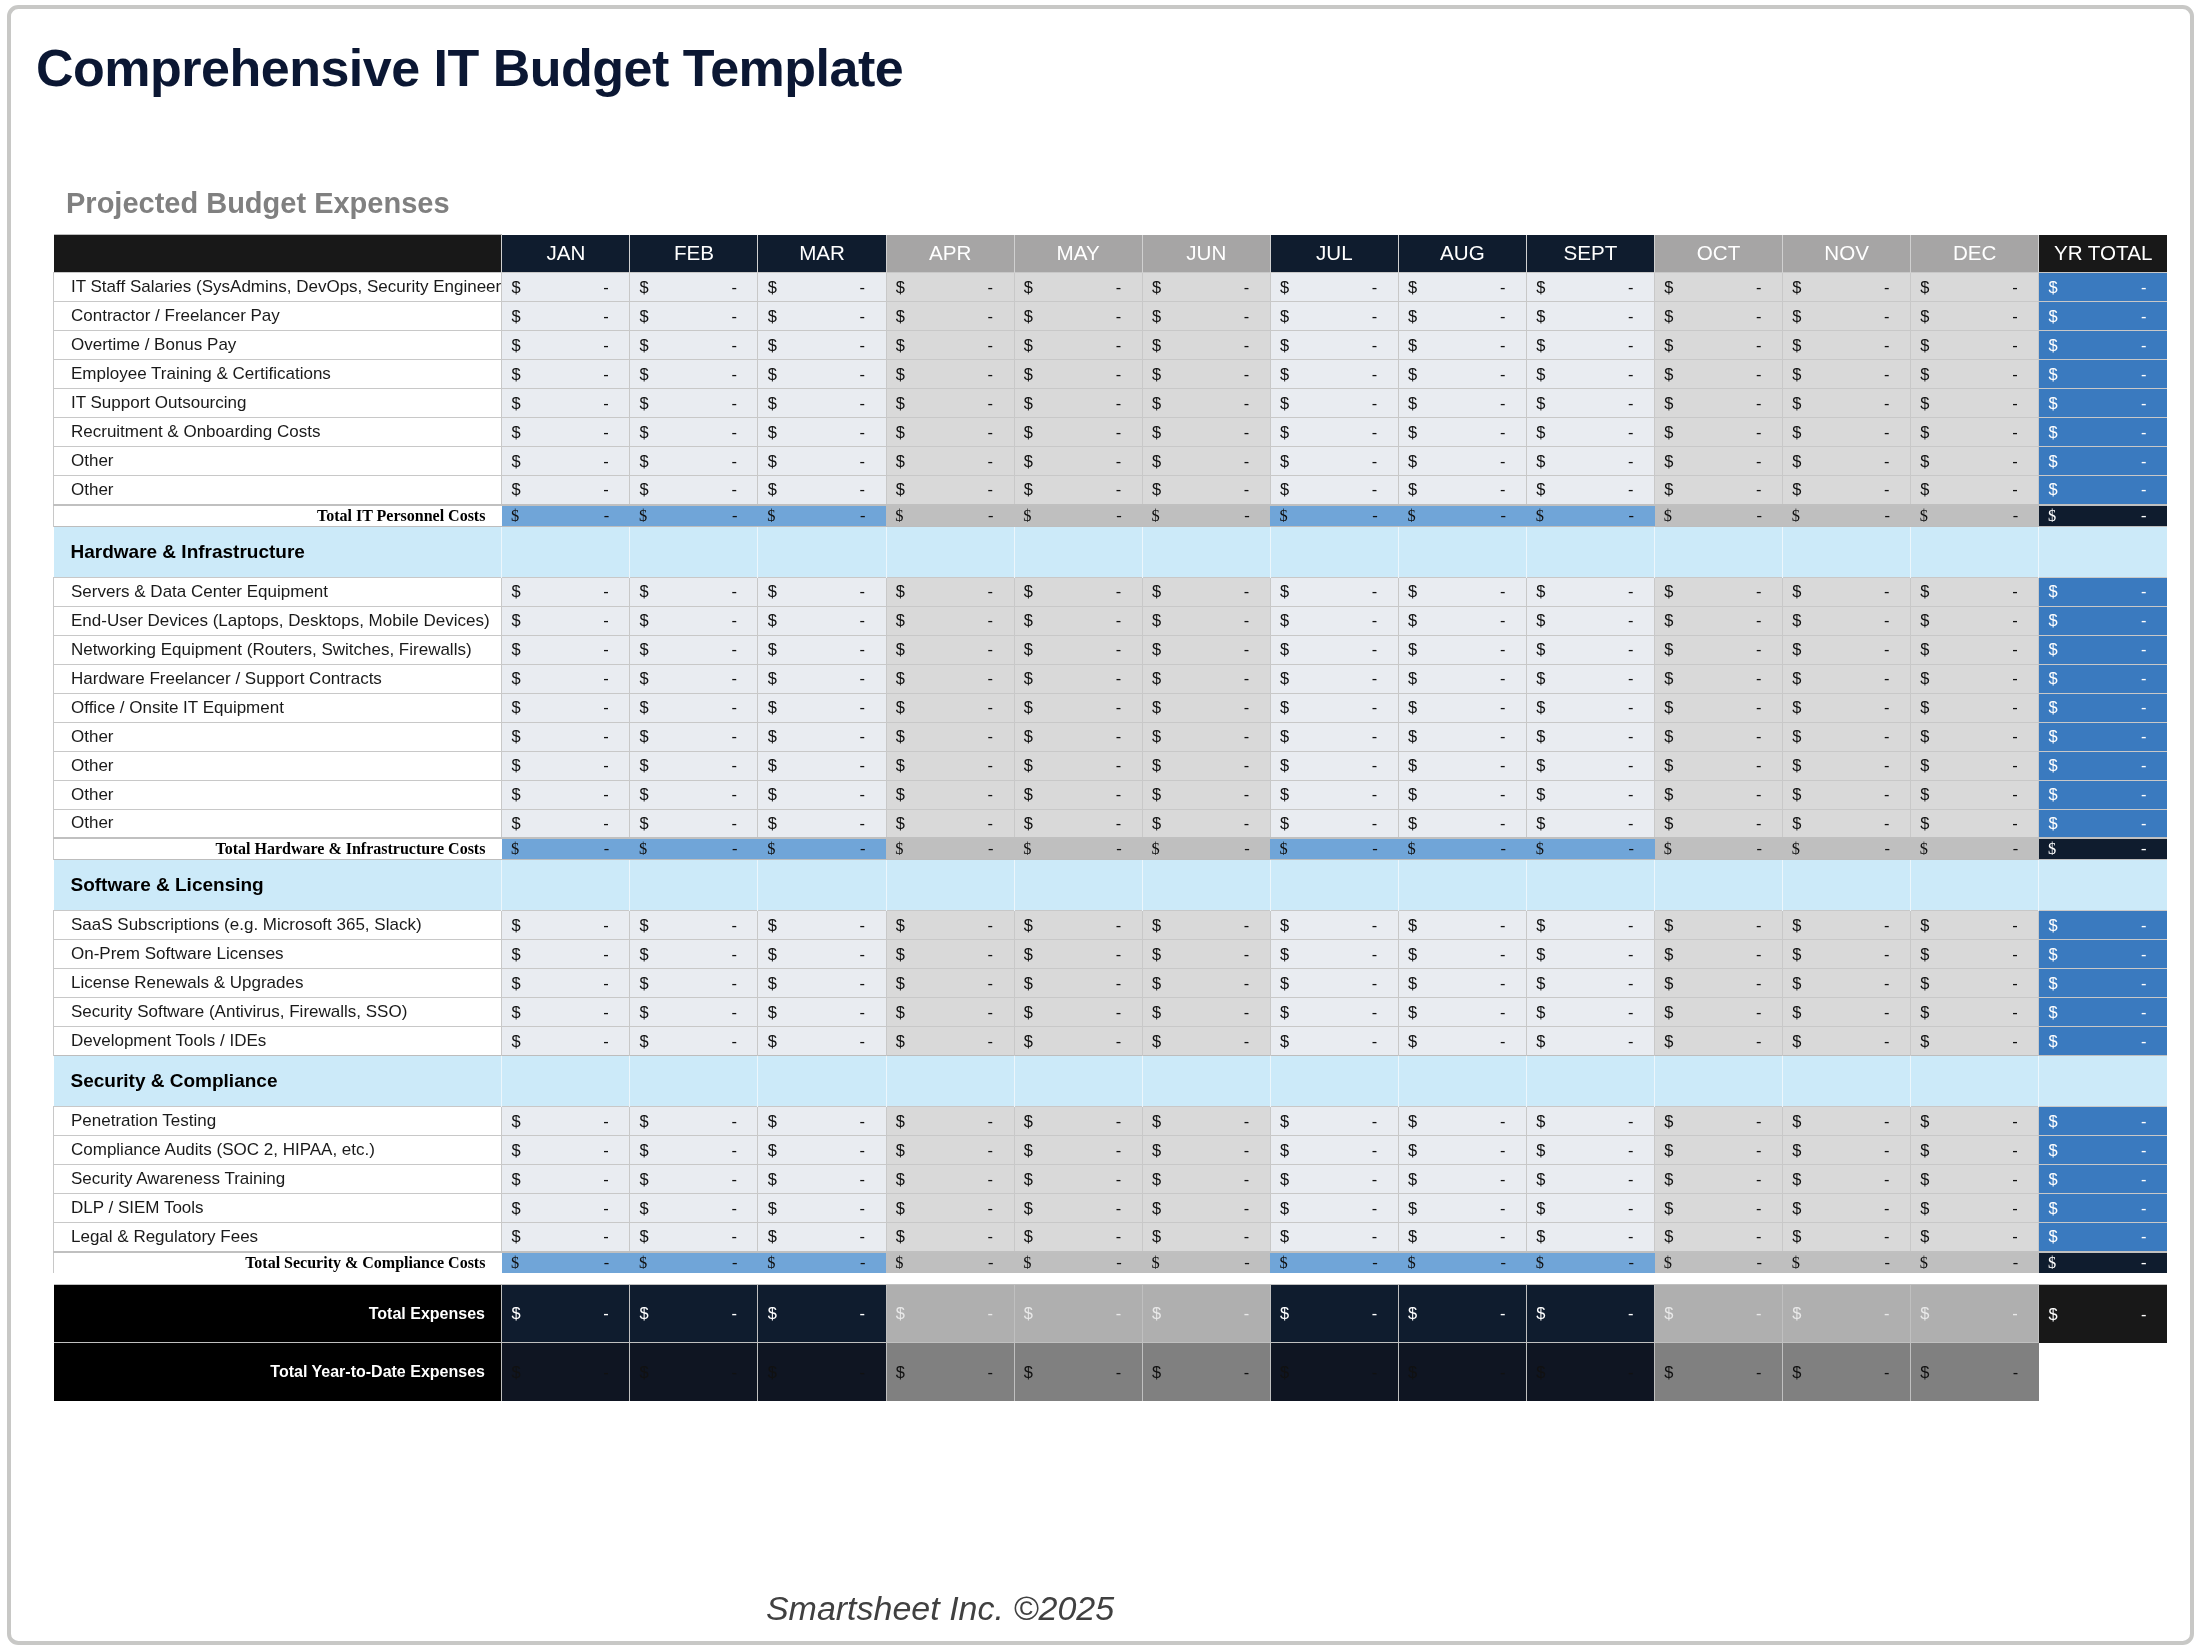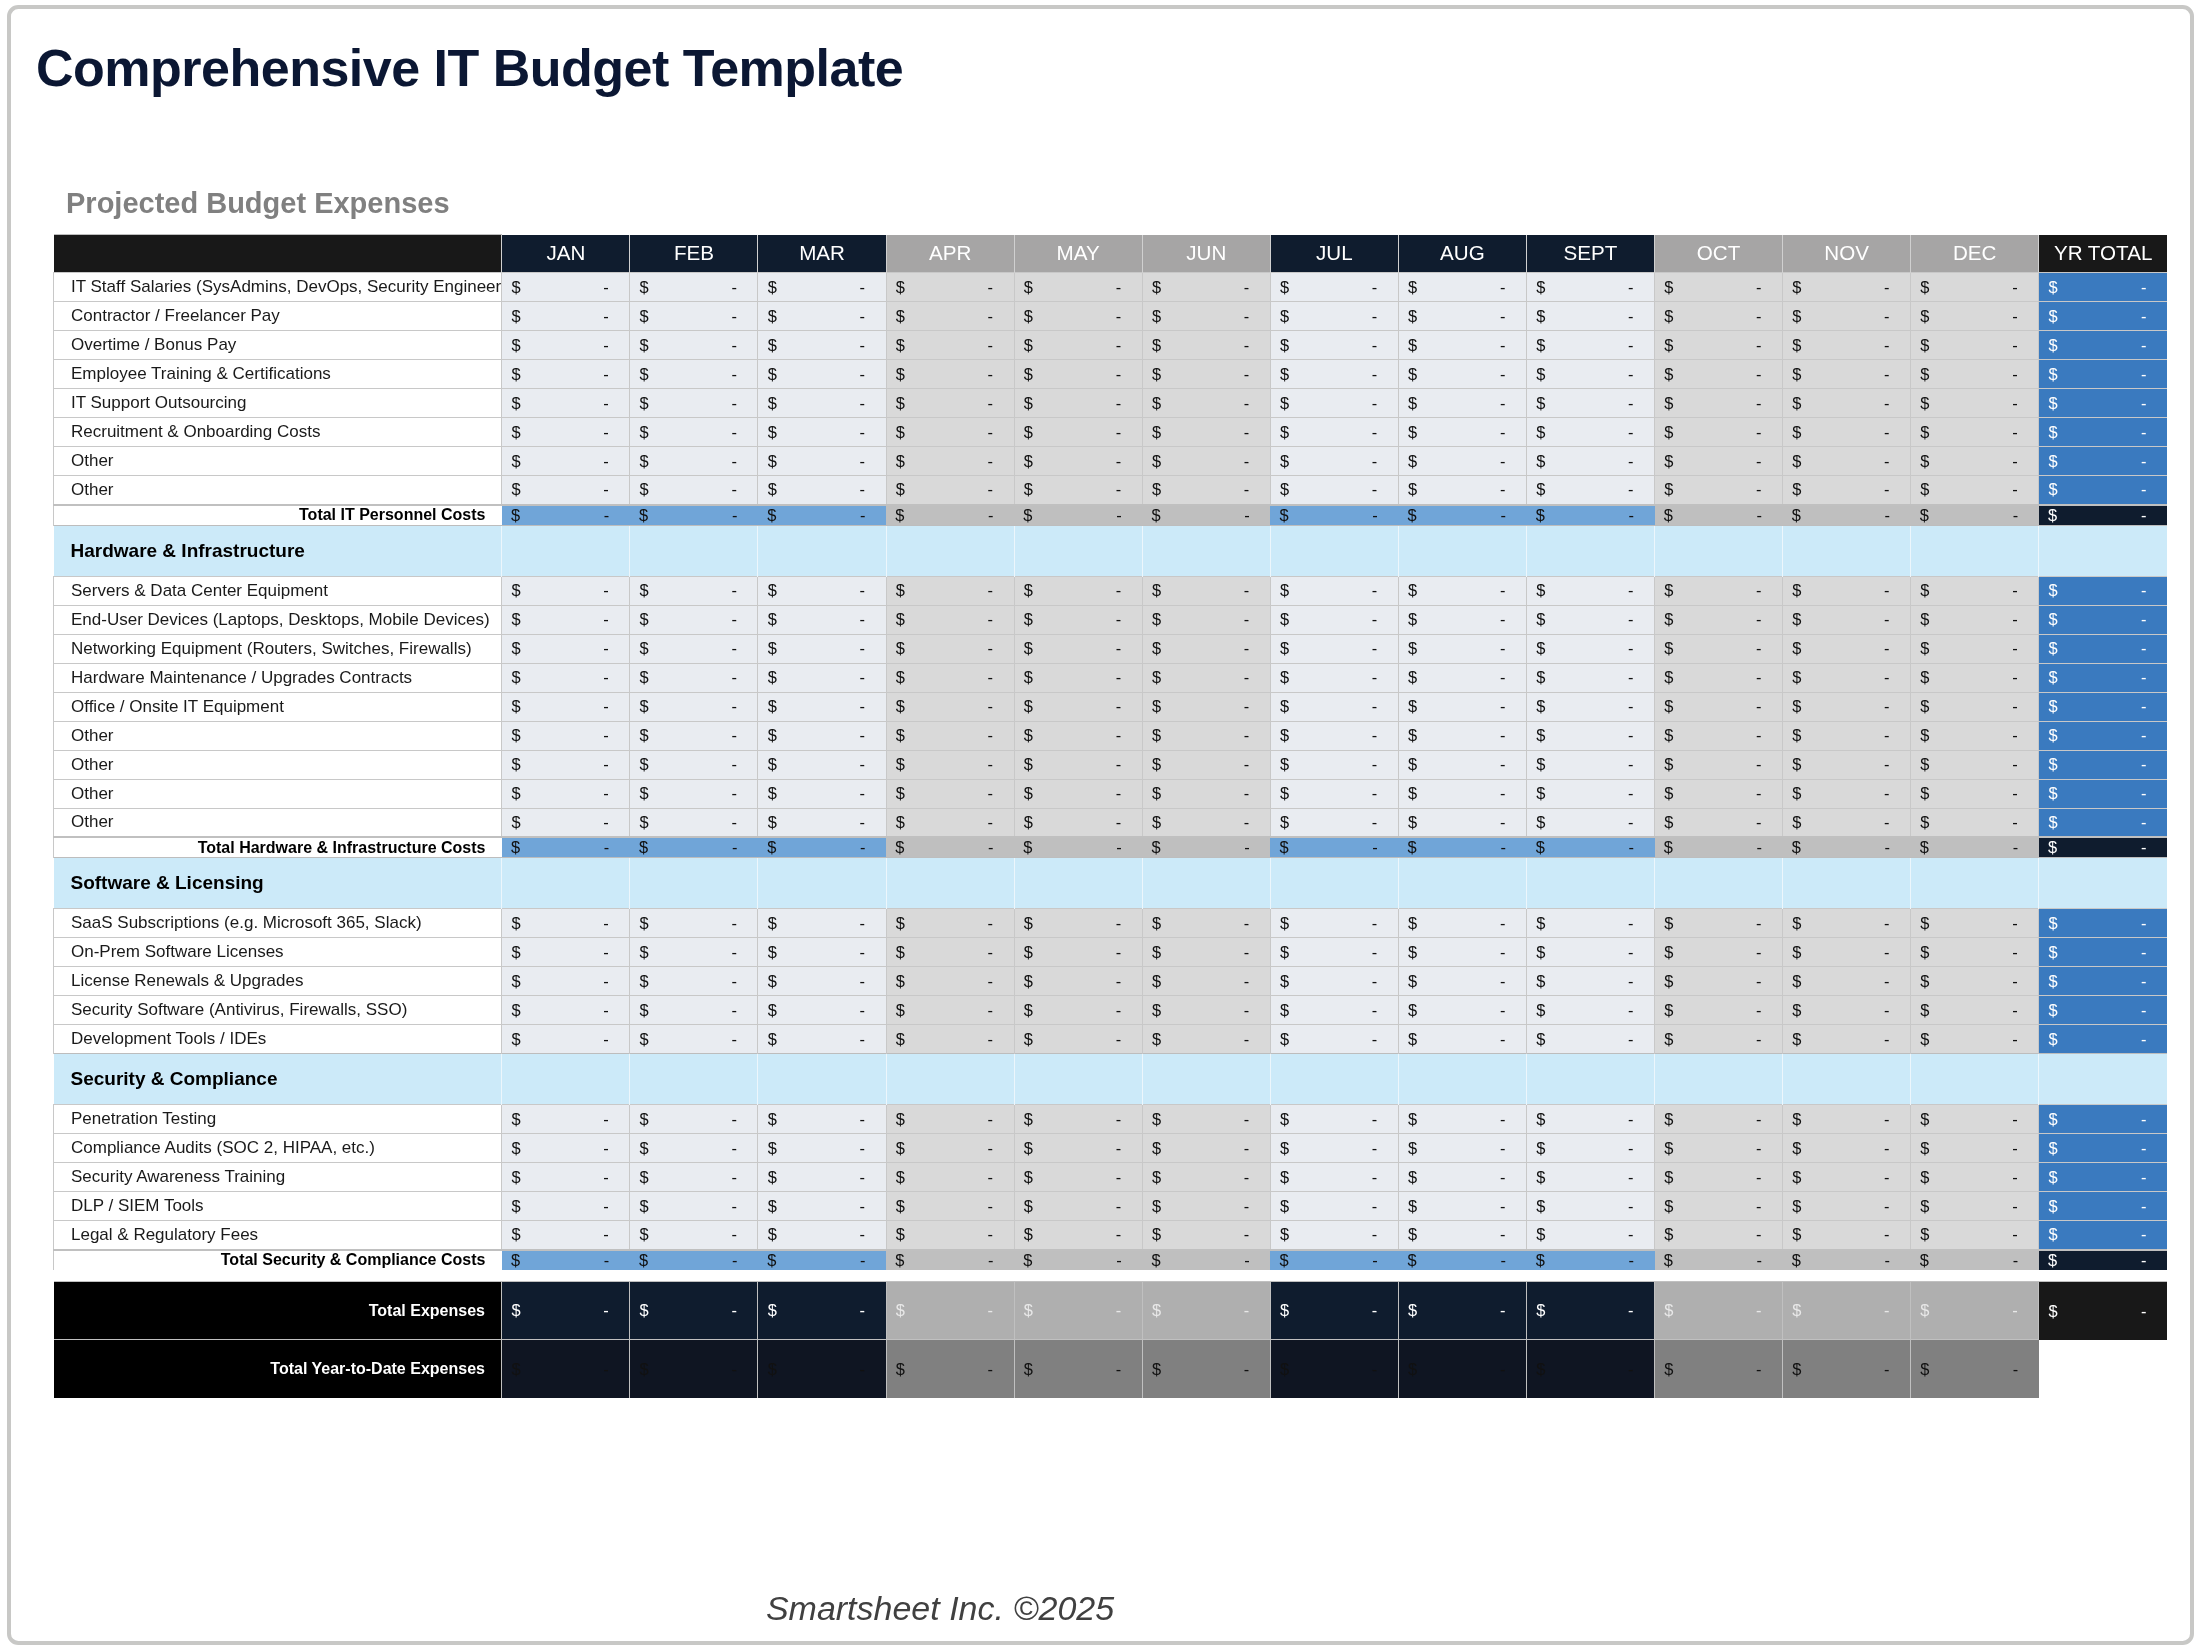--- a/index.html
+++ b/index.html
@@ -26,21 +26,21 @@
   th.mh.gray { background: #a6a5a5; }
   th.mh.yr { background: #181818; }
   th.corner { background: #181818; border-top: 1.5px solid #bdbdbd; }
 
   tr.sec td { height: 51px; background: #cceaf9; border-left: 1.5px solid #ecf6fc; border-top: 1.5px solid #bdbdbd; }
   tr.sec td.lbl { font-weight: bold; font-size: 19px; color: #000; padding-left: 17px; border-left: none; }
 
   tr.data td { height: 29px; border-top: 1.5px solid #c8c8c8; border-left: 1.5px solid #c8c8c8; font-size: 16.4px; }
   tr.data td.lbl { background: #fff; color: #1a1a1a; padding-left: 17px; font-size: 17px; border-left: 1px solid #c8c8c8; }
 
-  tr.tot td { height: 20px; border-top: 2.1px solid #c0c0c0; font-size: 16.4px; }
+  tr.tot td { height: 20px; border-top: 2.1px solid #c0c0c0; font-size: 16.4px; font-family: Liberation Serif, serif; }
   tr.tot td.lbl { background: #fff; text-align: right; padding-right: 16.4px; font-weight: bold; font-size: 16px; color: #000; border-left: 1px solid #c8c8c8; }
 
   td.m-light { background: #e9ecf1; }
   td.m-gray { background: #d9d9d9; }
   td.yr { background: #3a7abf; color: #fff !important; }
   td.t-blue { background: #70a5d8; }
   td.t-gray { background: #bfbfbf; }
   td.t-yr { background: #0f1c2e; color: #fff !important; }
 
   .money { display: flex; justify-content: space-between; padding: 0 20.6px 0 9.2px; color: #111; }
@@ -1082,21 +1082,21 @@
           </div>
         </td>
         <td class="yr">
           <div class="money">
             <span>$</span>
             <span>-</span>
           </div>
         </td>
       </tr>
       <tr class="data">
-        <td class="lbl">Hardware Maintenance / Upgrades Contracts</td>
+        <td class="lbl">Hardware Freelancer / Support Contracts</td>
         <td class="m-light">
           <div class="money">
             <span>$</span>
             <span>-</span>
           </div>
         </td>
         <td class="m-light">
           <div class="money">
             <span>$</span>
             <span>-</span>

